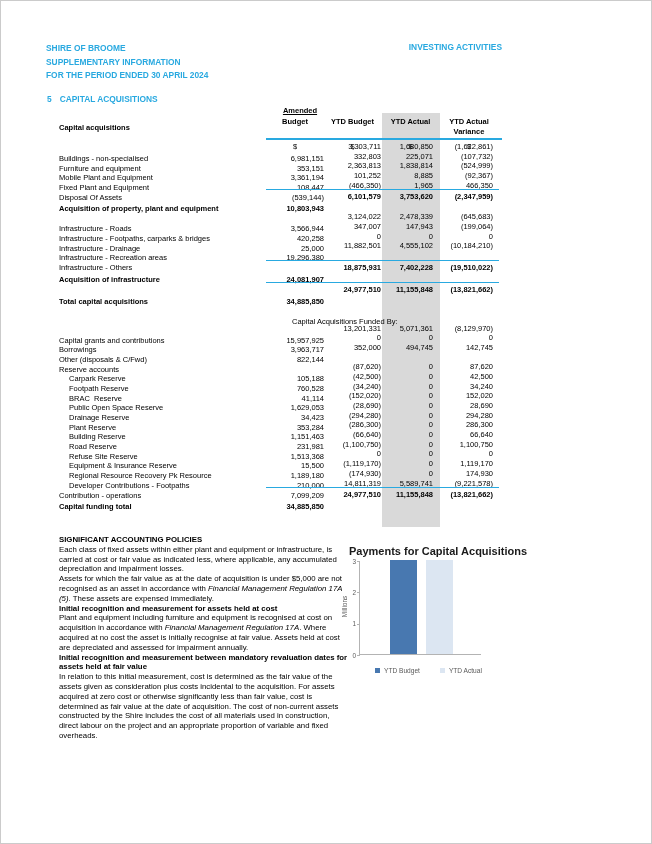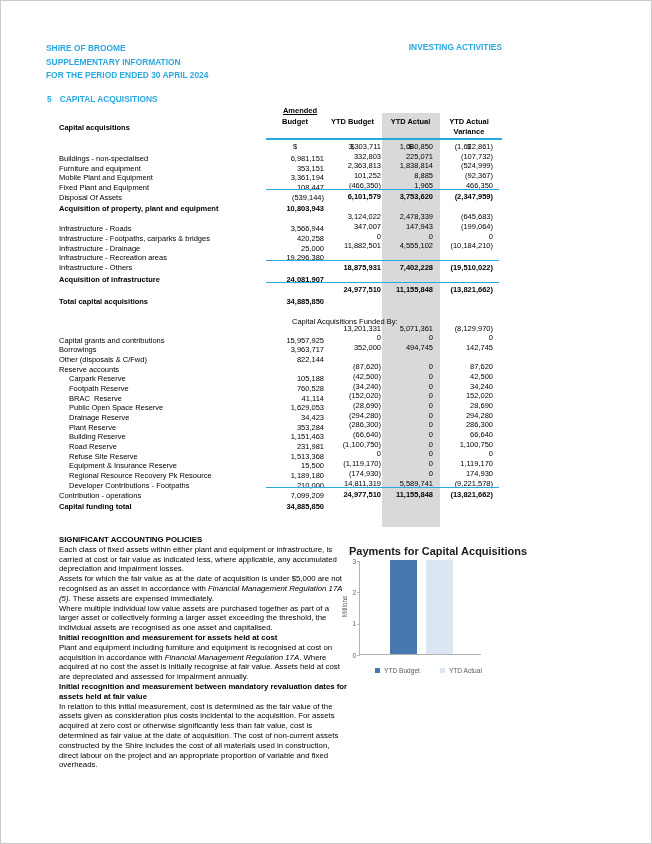--- a/index.html
+++ b/index.html
@@ -394,21 +394,20 @@
           <div class="cell">11,155,848</div>
           <div class="cell">(13,821,662)</div>
         </div>
       </div>
     </div>
 
   <div class="policies">
       <p class="b"><span>SIGNIFICANT ACCOUNTING POLICIES</span></p>
       <p><span>Each class of fixed assets within either plant and equipment or infrastructure, is carried at cost or fair value as indicated less, where applicable, any accumulated depreciation and impairment losses.</span></p>
       <p><span>Assets for which the fair value as at the date of acquisition is under $5,000 are not recognised as an asset in accordance with </span><span style="font-style: italic;">Financial Management Regulation 17A (5)</span><span>. These assets are expensed immediately.</span></p>
-      <p><span>Where multiple individual low value assets are purchased together as part of a larger asset or collectively forming a larger asset exceeding the threshold, the individual assets are recognised as one asset and capitalised.</span></p>
       <p class="b"><span>Initial recognition and measurement for assets held at cost</span></p>
       <p><span>Plant and equipment including furniture and equipment is recognised at cost on acquisition in accordance with </span><span style="font-style: italic;">Financial Management Regulation 17A</span><span>.  Where acquired at no cost the asset is initially recognise at fair value. Assets held at cost are depreciated and assessed for impairment annually.</span></p>
       <p class="b"><span>Initial recognition and measurement between mandatory revaluation dates for assets held at fair value</span></p>
       <p><span>In relation to this initial measurement, cost is determined as the fair value of the assets given as consideration plus costs incidental to the acquisition. For assets acquired at zero cost or otherwise significantly less than fair value, cost is determined as fair value at the date of acquisition. The cost of non-current assets constructed by the Shire includes the cost of all materials used in construction, direct labour on the project and an appropriate proportion of variable and fixed overheads.</span></p>
     </div>
 
   <div class="chart">
     <div class="chart-title">Payments for Capital Acquisitions</div>
     <div class="plot">
       <div class="ylab">Millions</div>

